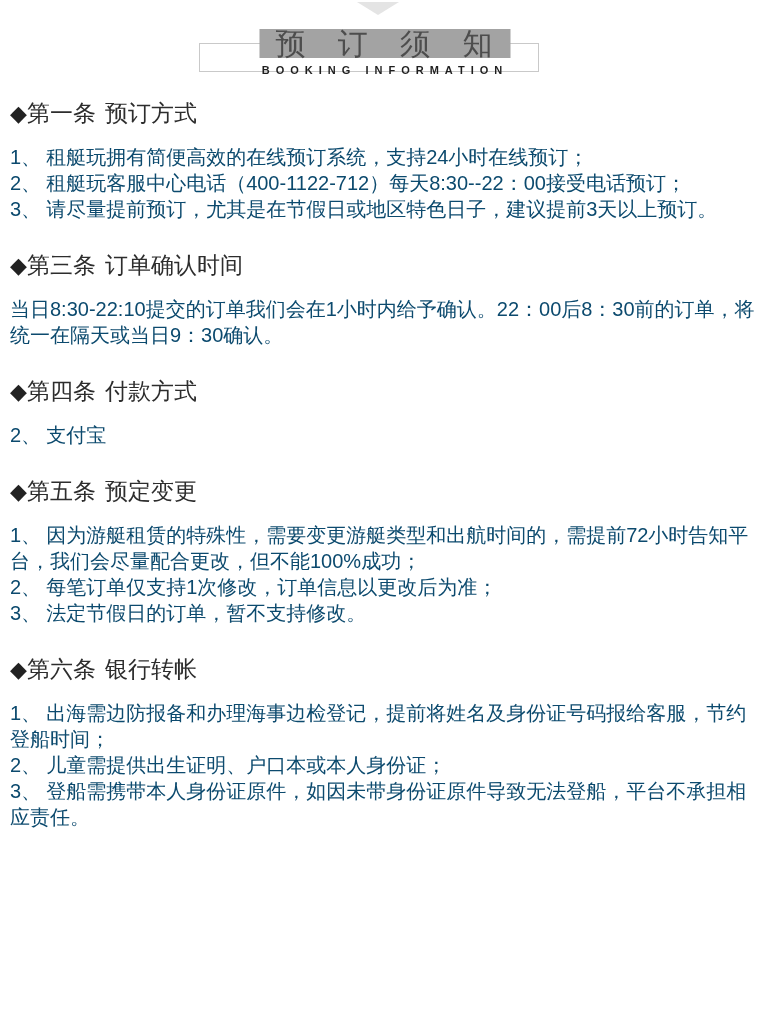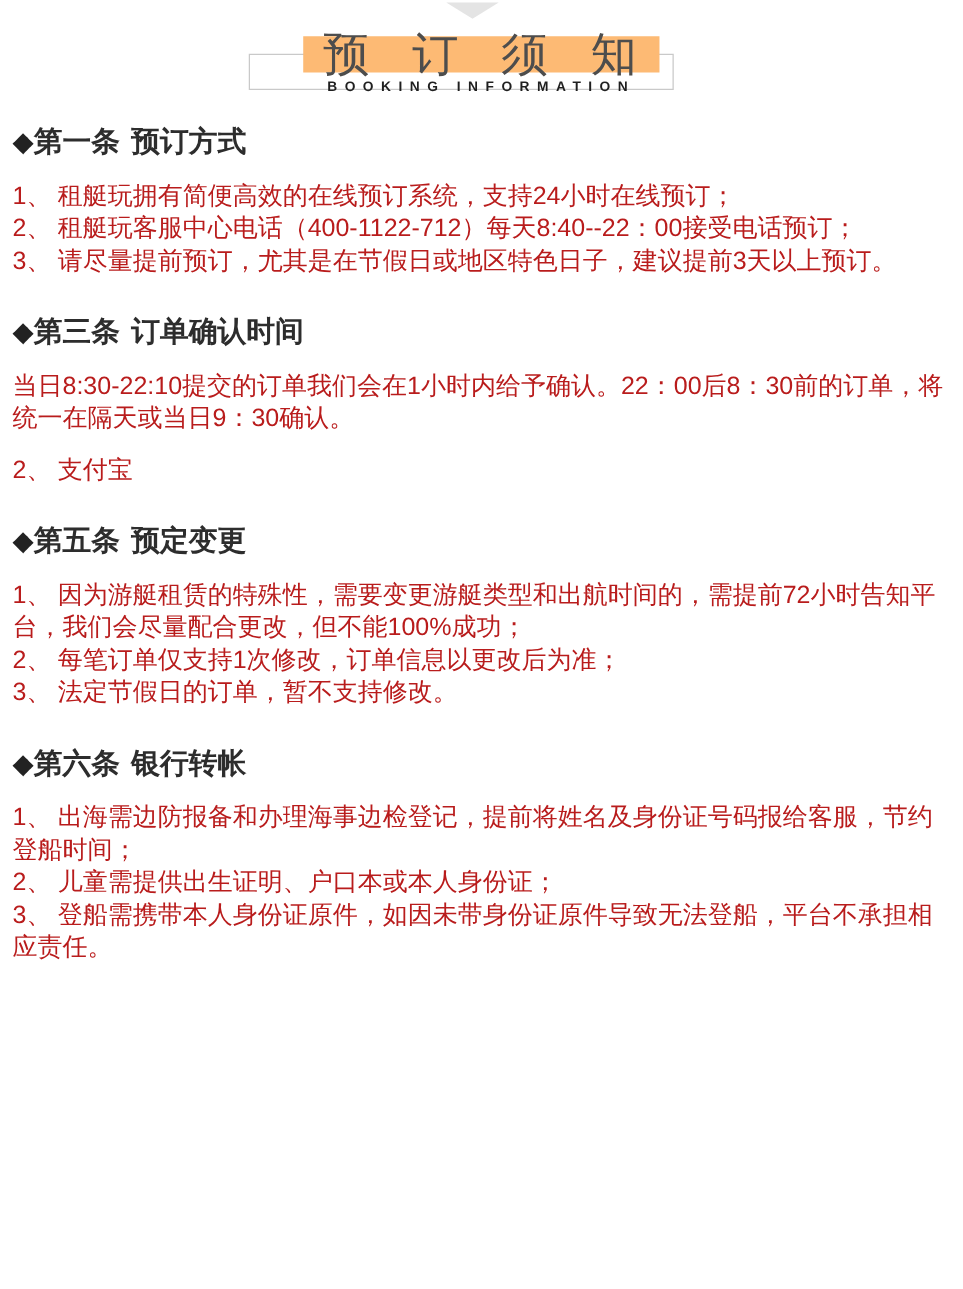--- a/index.html
+++ b/index.html
@@ -20,43 +20,43 @@
     border-right:21px solid transparent;
     border-top:13px solid #e4e4e4;
   }
   .frame {
     position:absolute; left:199px; top:43px;
     width:338px; height:27px;
     border:1px solid #c9c9c9;
   }
   .main-title {
     position:absolute; top:29px; left:50%; transform:translateX(-50%);
-    background:#fdba74; padding:0 6px 0 16px;
-    font-size:37px; line-height:29px; letter-spacing:12px;
+    background:#a3a3a3; padding:0 6px 0 16px;
+    font-size:30px; line-height:29px; letter-spacing:12px;
     color:#4d4d4d; white-space:nowrap;
   }
   .sub-title {
     position:absolute; top:63px; left:50%; transform:translateX(-50%);
     font-size:11px; line-height:14px; letter-spacing:6px;
     font-weight:bold; color:#1f1f1f; white-space:nowrap;text-align:center;
   }
 
   
   .content { padding:0 12px 10px 10px; }
   .section-title {
     margin:28px 0 0 0;
-    font-size:23px; line-height:30px; font-weight:bold; color:#2d2d2d;
+    font-size:23px; line-height:30px; font-weight:normal; color:#2d2d2d;
     white-space:nowrap;
   }
   .section:first-child .section-title { margin-top:6px; }
   .section-title .diamond { font-size:22px; color:#222; }
   .section-title .t { margin-left:9px; }
   .section-body {
     margin:15px 0 0 0;
-    font-size:20px; line-height:26px; color:#b91c1c;
+    font-size:20px; line-height:26px; color:#0c4a6e;
   }
   .section-body p { margin:0; }
   .item { margin:0; }
   .item .num { margin-right:5px; }
 </style>
 </head>
 <body>
 
 <div class="page">
 
@@ -66,34 +66,35 @@
     <div class="main-title">预 订 须 知</div>
     <div class="sub-title">BOOKING INFORMATION</div>
   </div>
 
   <div class="content">
 
     <div class="section">
       <h2 class="section-title"><span class="diamond">◆</span><span>第一条</span><span class="t">预订方式</span></h2>
       <div class="section-body">
         <div class="item"><span class="num">1、</span><span>租艇玩拥有简便高效的在线预订系统，支持24小时在线预订；</span></div>
-        <div class="item"><span class="num">2、</span><span>租艇玩客服中心电话（400-1122-712）每天8:40--22：00接受电话预订；</span></div>
+        <div class="item"><span class="num">2、</span><span>租艇玩客服中心电话（400-1122-712）每天8:30--22：00接受电话预订；</span></div>
         <div class="item"><span class="num">3、</span><span>请尽量提前预订，尤其是在节假日或地区特色日子，建议提前3天以上预订。</span></div>
       </div>
     </div>
 
 
     <div class="section">
       <h2 class="section-title"><span class="diamond">◆</span><span>第三条</span><span class="t">订单确认时间</span></h2>
       <div class="section-body">
         <p>当日8:30-22:10提交的订单我们会在1小时内给予确认。22：00后8：30前的订单，将统一在隔天或当日9：30确认。</p>
       </div>
     </div>
 
     <div class="section">
+      <h2 class="section-title"><span class="diamond">◆</span><span>第四条</span><span class="t">付款方式</span></h2>
       <div class="section-body">
         <div class="item"><span class="num">2、</span><span>支付宝</span></div>
       </div>
     </div>
 
     <div class="section">
       <h2 class="section-title"><span class="diamond">◆</span><span>第五条</span><span class="t">预定变更</span></h2>
       <div class="section-body">
         <div class="item"><span class="num">1、</span><span>因为游艇租赁的特殊性，需要变更游艇类型和出航时间的，需提前72小时告知平台，我们会尽量配合更改，但不能100%成功；</span></div>
         <div class="item"><span class="num">2、</span><span>每笔订单仅支持1次修改，订单信息以更改后为准；</span></div>

